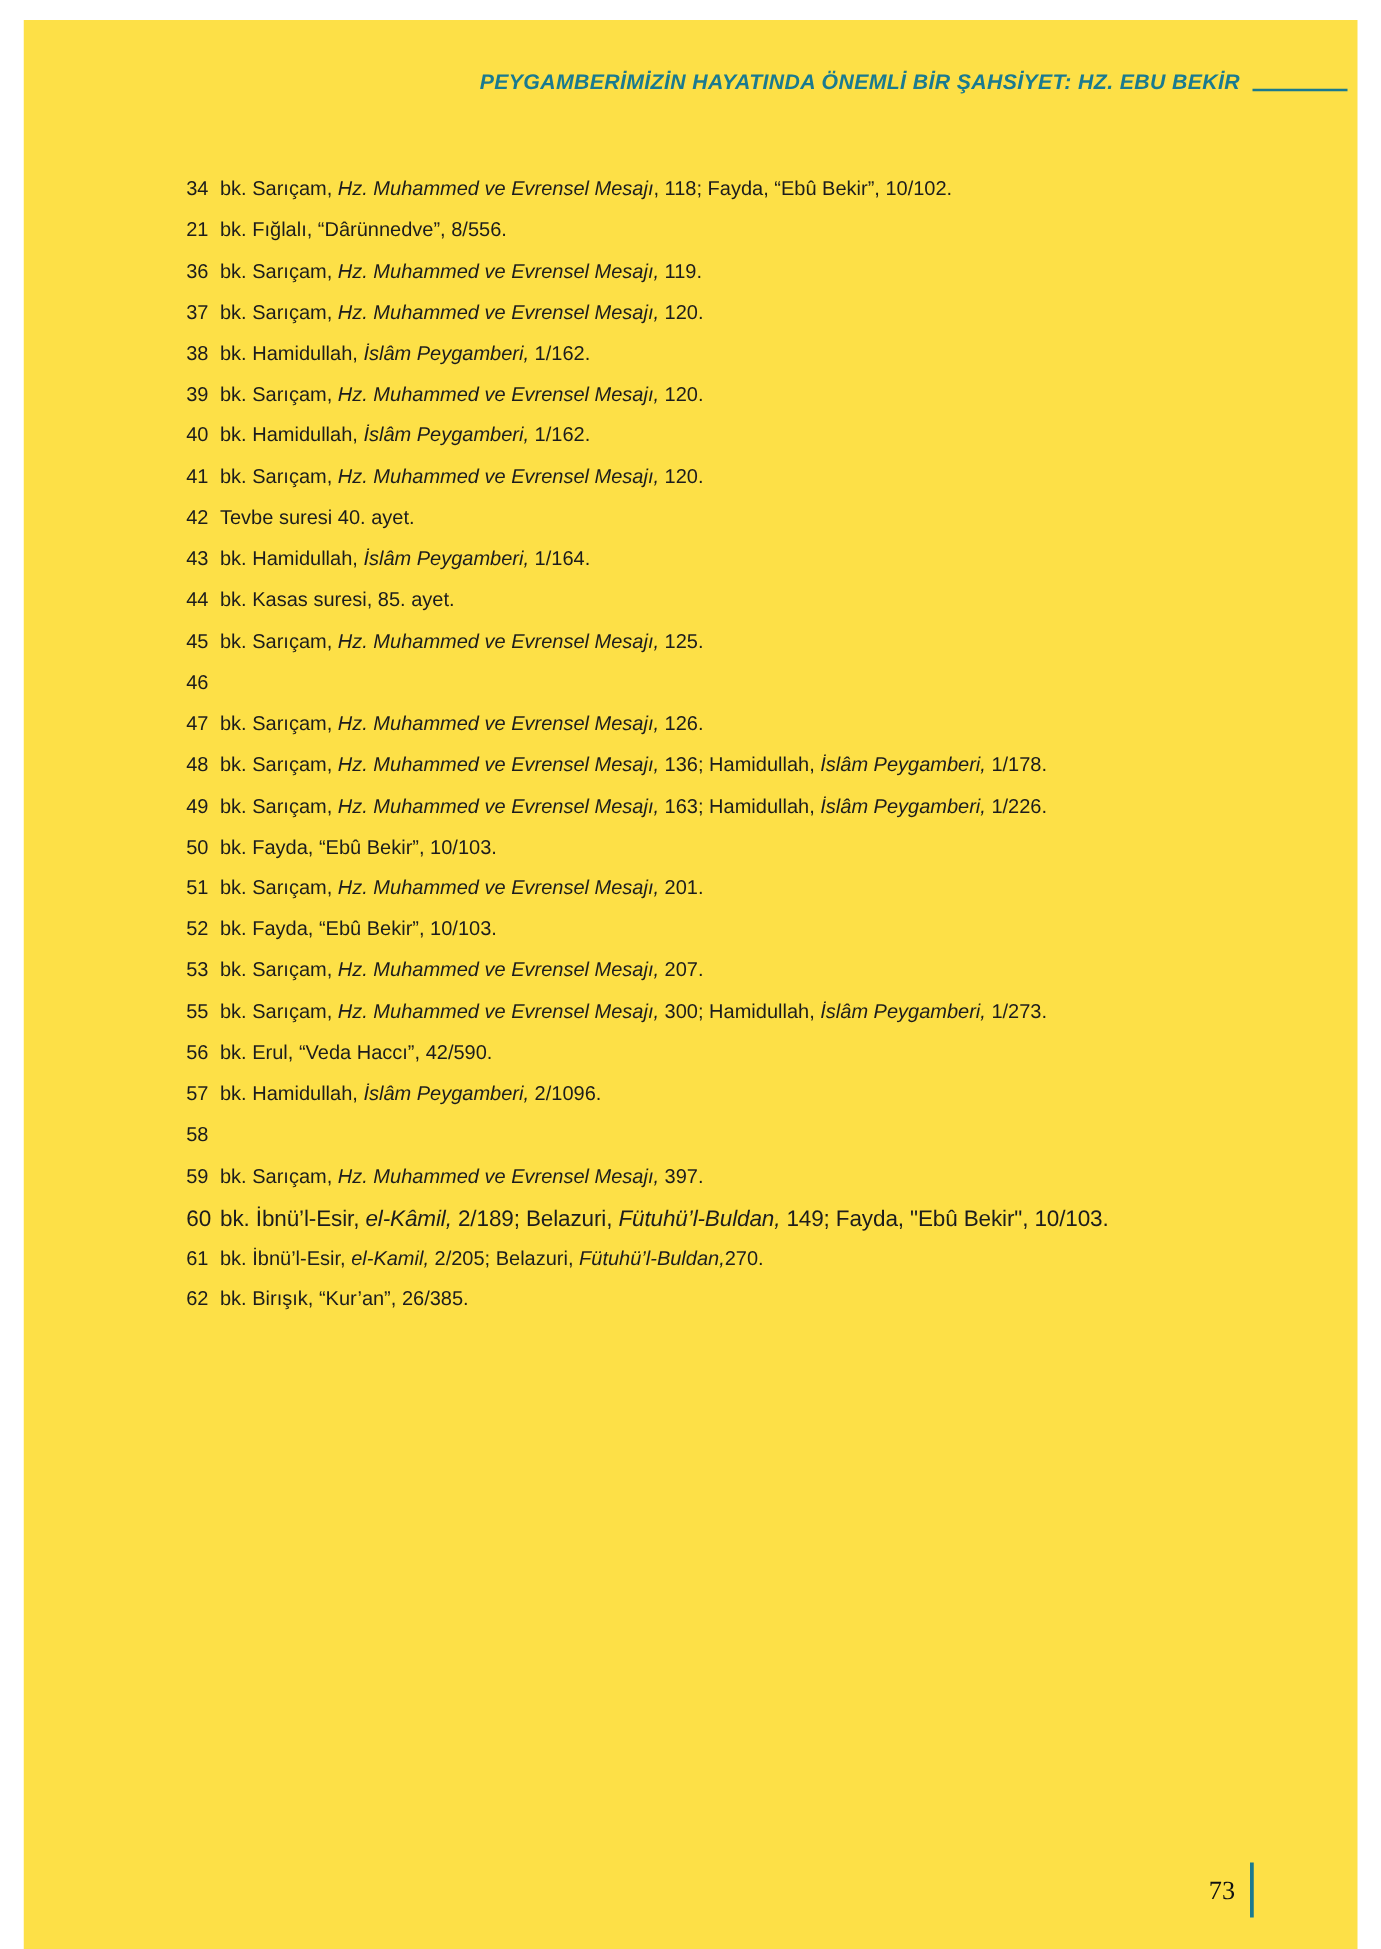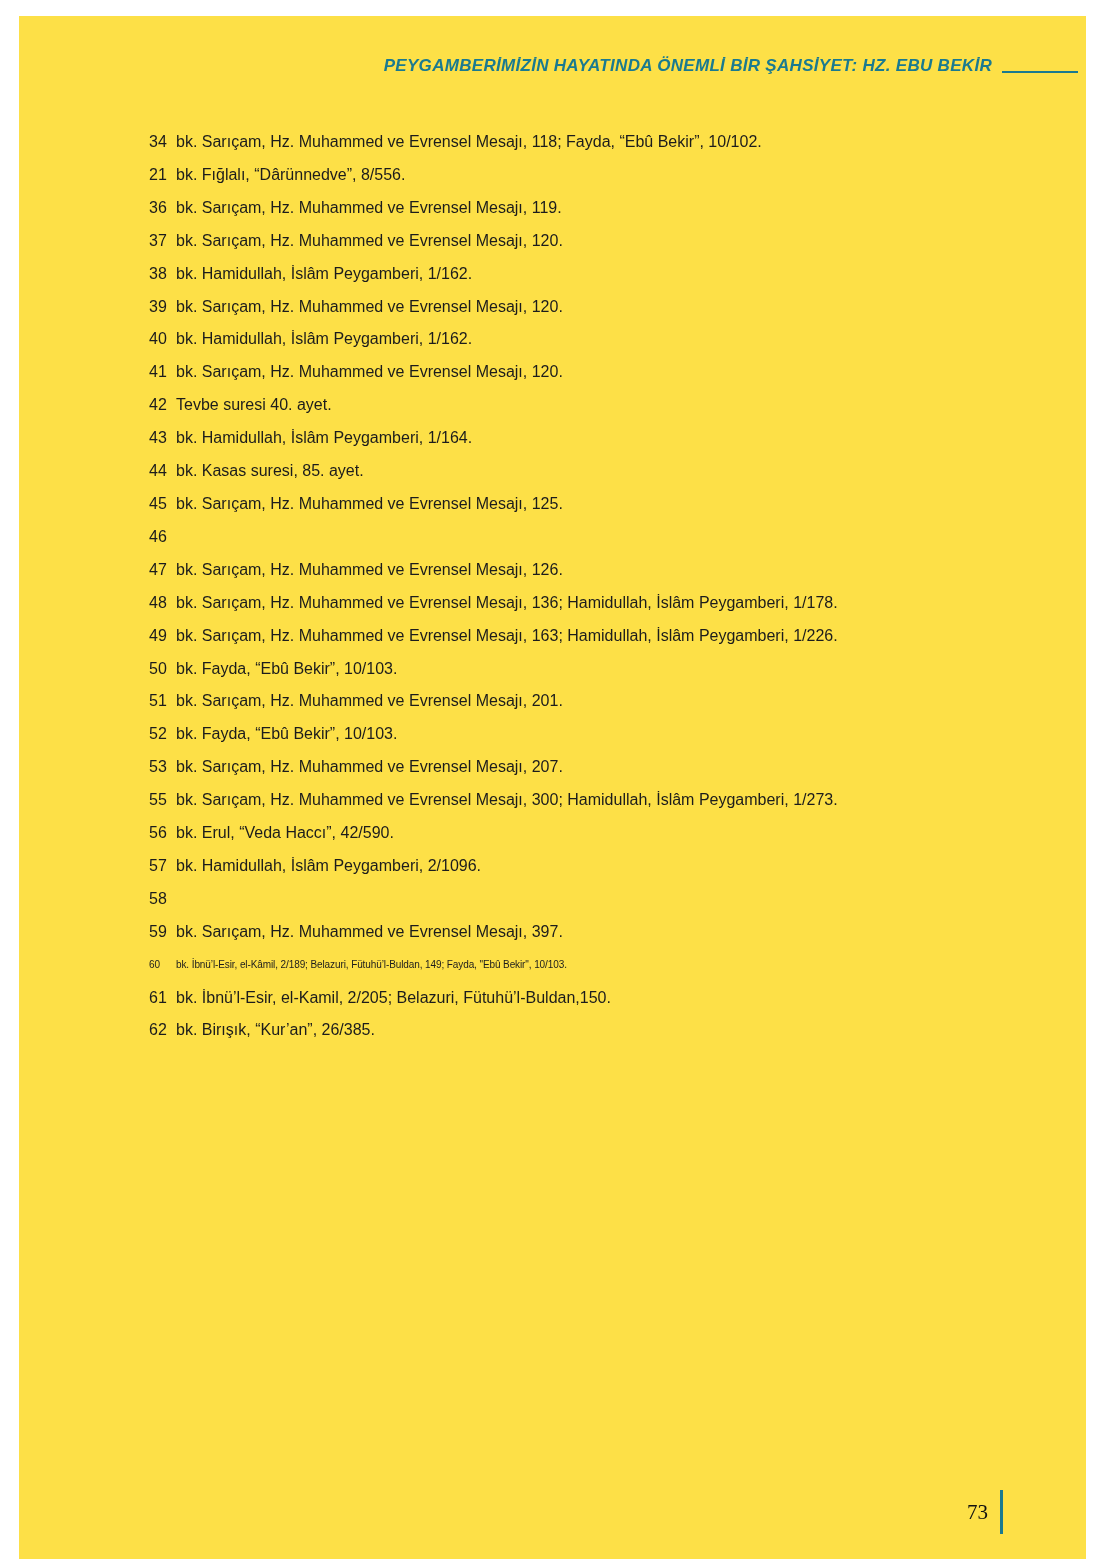--- a/index.html
+++ b/index.html
@@ -34,37 +34,37 @@
   .header-rule {
     display: inline-block;
     width: 76px;
     height: 2px;
     background: var(--accent, #1a7a90);
     margin-left: 10px;
     margin-bottom: 3px;
   }
   .notes {
     position: absolute;
-    top: 110px;
+    top: 120px;
     left: 130px;
     right: 40px;
   }
   .note-row {
     display: flex;
     align-items: baseline;
     line-height: 32.9px;
     font-size: 16px;
     white-space: nowrap;
   }
   .note-num {
     flex: 0 0 27px;
   }
-  .note-text .it { }
+  .note-text .it { font-style: italic; }
   .note-row.condensed {
-    font-size: 10px;
+    font-size: 18px;
     letter-spacing: -0.1px;
   }
   .page-footer {
     position: absolute;
     top: 1474px;
     left: 0;
     right: 83px;
     display: flex;
     justify-content: flex-end;
     align-items: center;
@@ -191,21 +191,21 @@
       <div class="note-row">
         <span class="note-num">59</span>
         <span class="note-text"><span>bk. Sarıçam, </span><span class="it">Hz. Muhammed ve Evrensel Mesajı,</span><span> 397.</span></span>
       </div>
       <div class="note-row condensed">
         <span class="note-num">60</span>
         <span class="note-text"><span>bk. İbnü’l-Esir, </span><span class="it">el-Kâmil,</span><span> 2/189; Belazuri, </span><span class="it">Fütuhü’l-Buldan,</span><span> 149; Fayda, "Ebû Bekir", 10/103.</span></span>
       </div>
       <div class="note-row">
         <span class="note-num">61</span>
-        <span class="note-text"><span>bk. İbnü’l-Esir, </span><span class="it">el-Kamil,</span><span> 2/205; Belazuri, </span><span class="it">Fütuhü’l-Buldan,</span><span>150.</span></span>
+        <span class="note-text"><span>bk. İbnü’l-Esir, </span><span class="it">el-Kamil,</span><span> 2/205; Belazuri, </span><span class="it">Fütuhü’l-Buldan,</span><span>270.</span></span>
       </div>
       <div class="note-row">
         <span class="note-num">62</span>
         <span class="note-text"><span>bk. Birışık, “Kur’an”, 26/385.</span></span>
       </div>
     </main>
 
   <footer class="page-footer">
     <span class="page-number">73</span>
     <span class="page-number-bar"></span>

